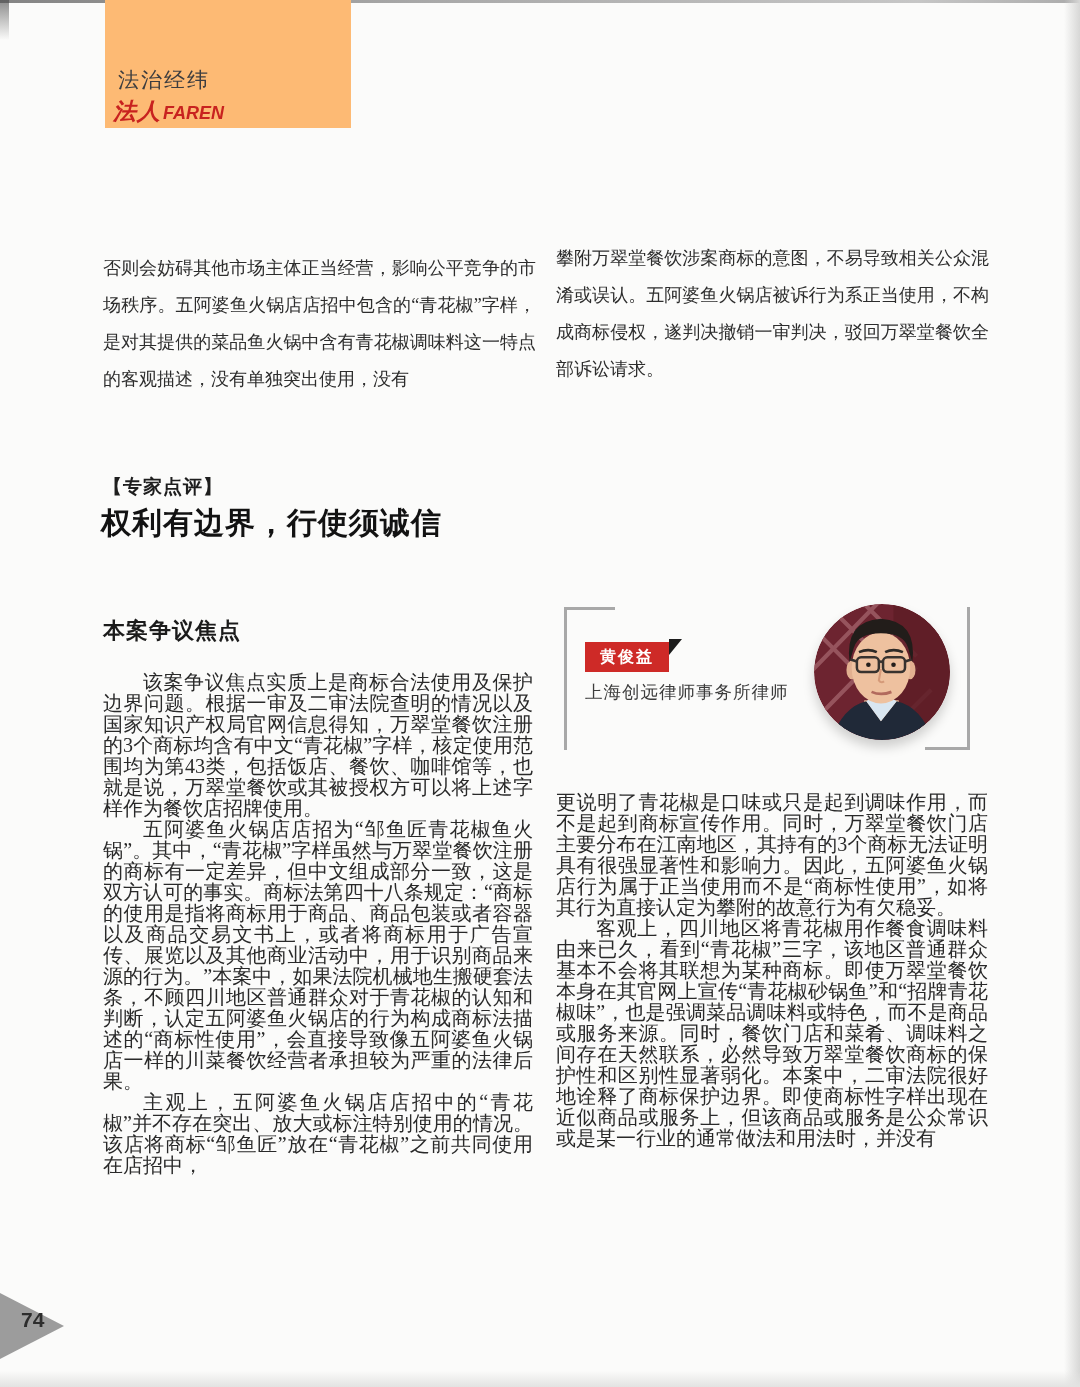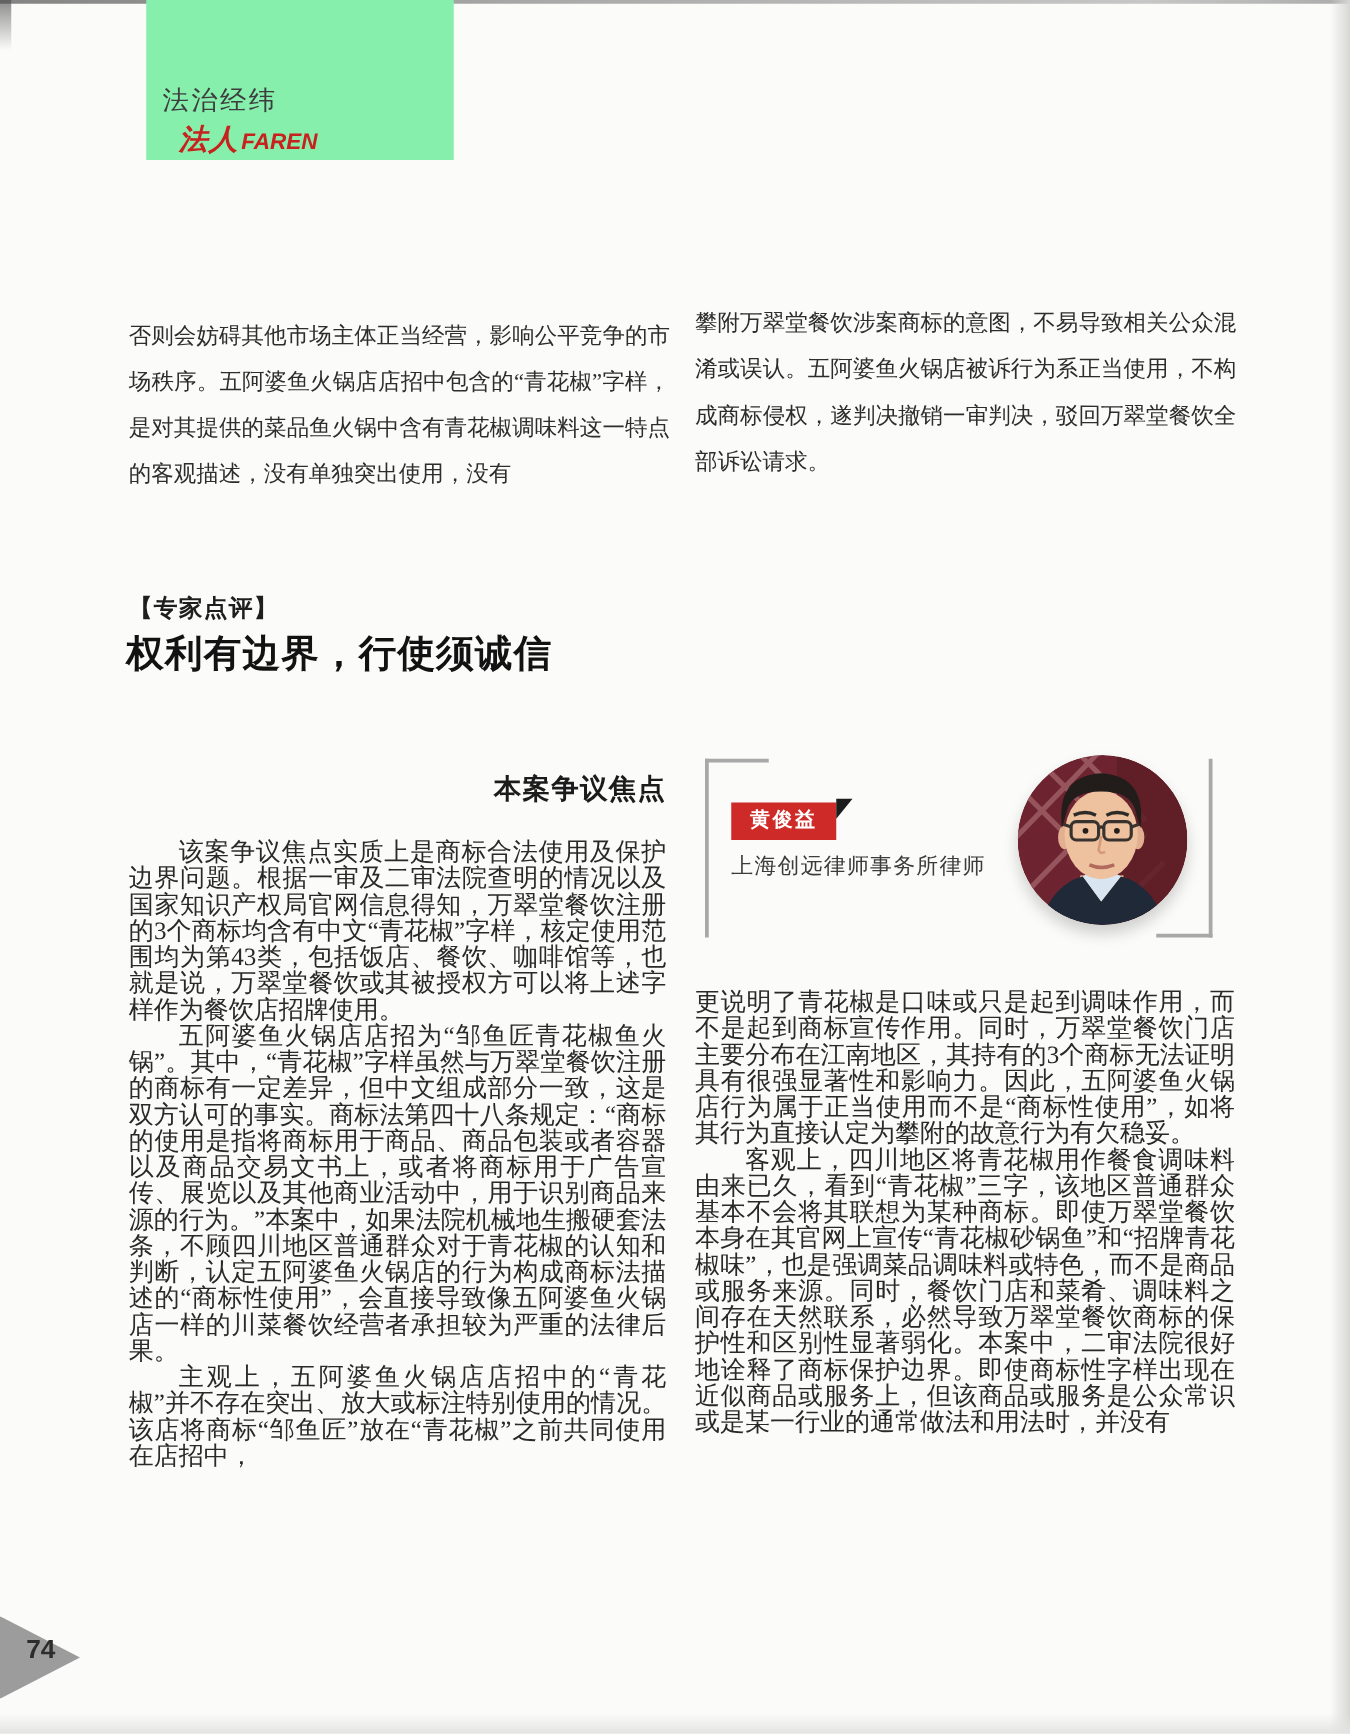--- a/index.html
+++ b/index.html
@@ -14,24 +14,24 @@
     background:linear-gradient(to right,#6f6f6f,#9a9a9a 40%,#bdbdbd 85%,#9d9d9d); opacity:.85; }
   .edge-corner { position:absolute; left:0; top:0; width:9px; height:40px;
     background:linear-gradient(#4f4f4f,rgba(90,90,90,0)); opacity:.65; }
   .edge-right { position:absolute; right:0; top:0; width:16px; height:100%;
     background:linear-gradient(to left,#d7d7d6,rgba(215,215,214,0)); }
   .edge-bottom { position:absolute; left:0; bottom:0; width:100%; height:16px;
     background:linear-gradient(to top,#e3e3e2,rgba(227,227,226,0)); }
 
   
   .header-box { position:absolute; left:105px; top:0; width:246px; height:128px;
-    background:#86efac;margin-left:12px; }
+    background:#fdba74; }
   .section-name { position:absolute; left:13px; top:66px; font-size:21px; color:#3d3d3f;
     font-family:"Liberation Sans","DejaVu Sans",sans-serif; letter-spacing:2px; }
-  .magazine-logo { position:absolute; left:26px; top:96px; white-space:nowrap;
+  .magazine-logo { position:absolute; left:8px; top:96px; white-space:nowrap;
     font-family:"Liberation Sans","DejaVu Sans",sans-serif; font-style:italic; font-weight:bold; }
   .logo-cn { font-size:23px; color:#c8221f; letter-spacing:1px; }
   .logo-en { font-size:18px; color:#c8221f; letter-spacing:0; margin-left:2px; }
 
   
   .intro-left  { position:absolute; left:103px; top:250px; width:433px; }
   .intro-right { position:absolute; left:556px; top:240px; width:433px; }
   .intro-left p, .intro-right p { margin:0; font-size:18px; line-height:37px;
     text-align:justify; color:#2d2d2d; }
 
@@ -40,21 +40,21 @@
     color:#1e1e1e; font-family:"Liberation Sans","DejaVu Sans",sans-serif; letter-spacing:1px; }
   .expert-title { position:absolute; left:101px; top:503px; font-size:30px; font-weight:bold;
     color:#121212; font-family:"Liberation Sans","DejaVu Sans",sans-serif; letter-spacing:1px; }
 
   
   .body-left  { position:absolute; left:103px; top:616px; width:430px; }
   .body-right { position:absolute; left:556px; top:600px; width:432px; }
   .body-left p, .body-right p { margin:0; font-size:20px; line-height:21px;
     text-align:justify; color:#292929; }
   p.indent { text-indent:2em; }
-  .subhead { text-align:right; font-size:22px; font-weight:bold; color:#1b1b1b;
+  .subhead { text-align:left; font-size:22px; font-weight:bold; color:#1b1b1b;
     margin:0 0 26px 0; letter-spacing:1px; }
 
   
   .expert-box { position:relative; height:148px; margin-bottom:44px; }
   .bracket-tl { position:absolute; left:8px; top:7px; width:48px; height:140px;
     border-top:3px solid #a8a8a8; border-left:3px solid #a8a8a8; }
   .bracket-br { position:absolute; right:18px; top:7px; width:42px; height:140px;
     border-right:3px solid #a8a8a8; border-bottom:3px solid #a8a8a8; }
   .expert-badge { position:absolute; left:29px; top:42px; background:#ce2a27; color:#ffffff;
     font-weight:bold; font-size:16px; line-height:27px; padding:1px 15px 2px 15px;

